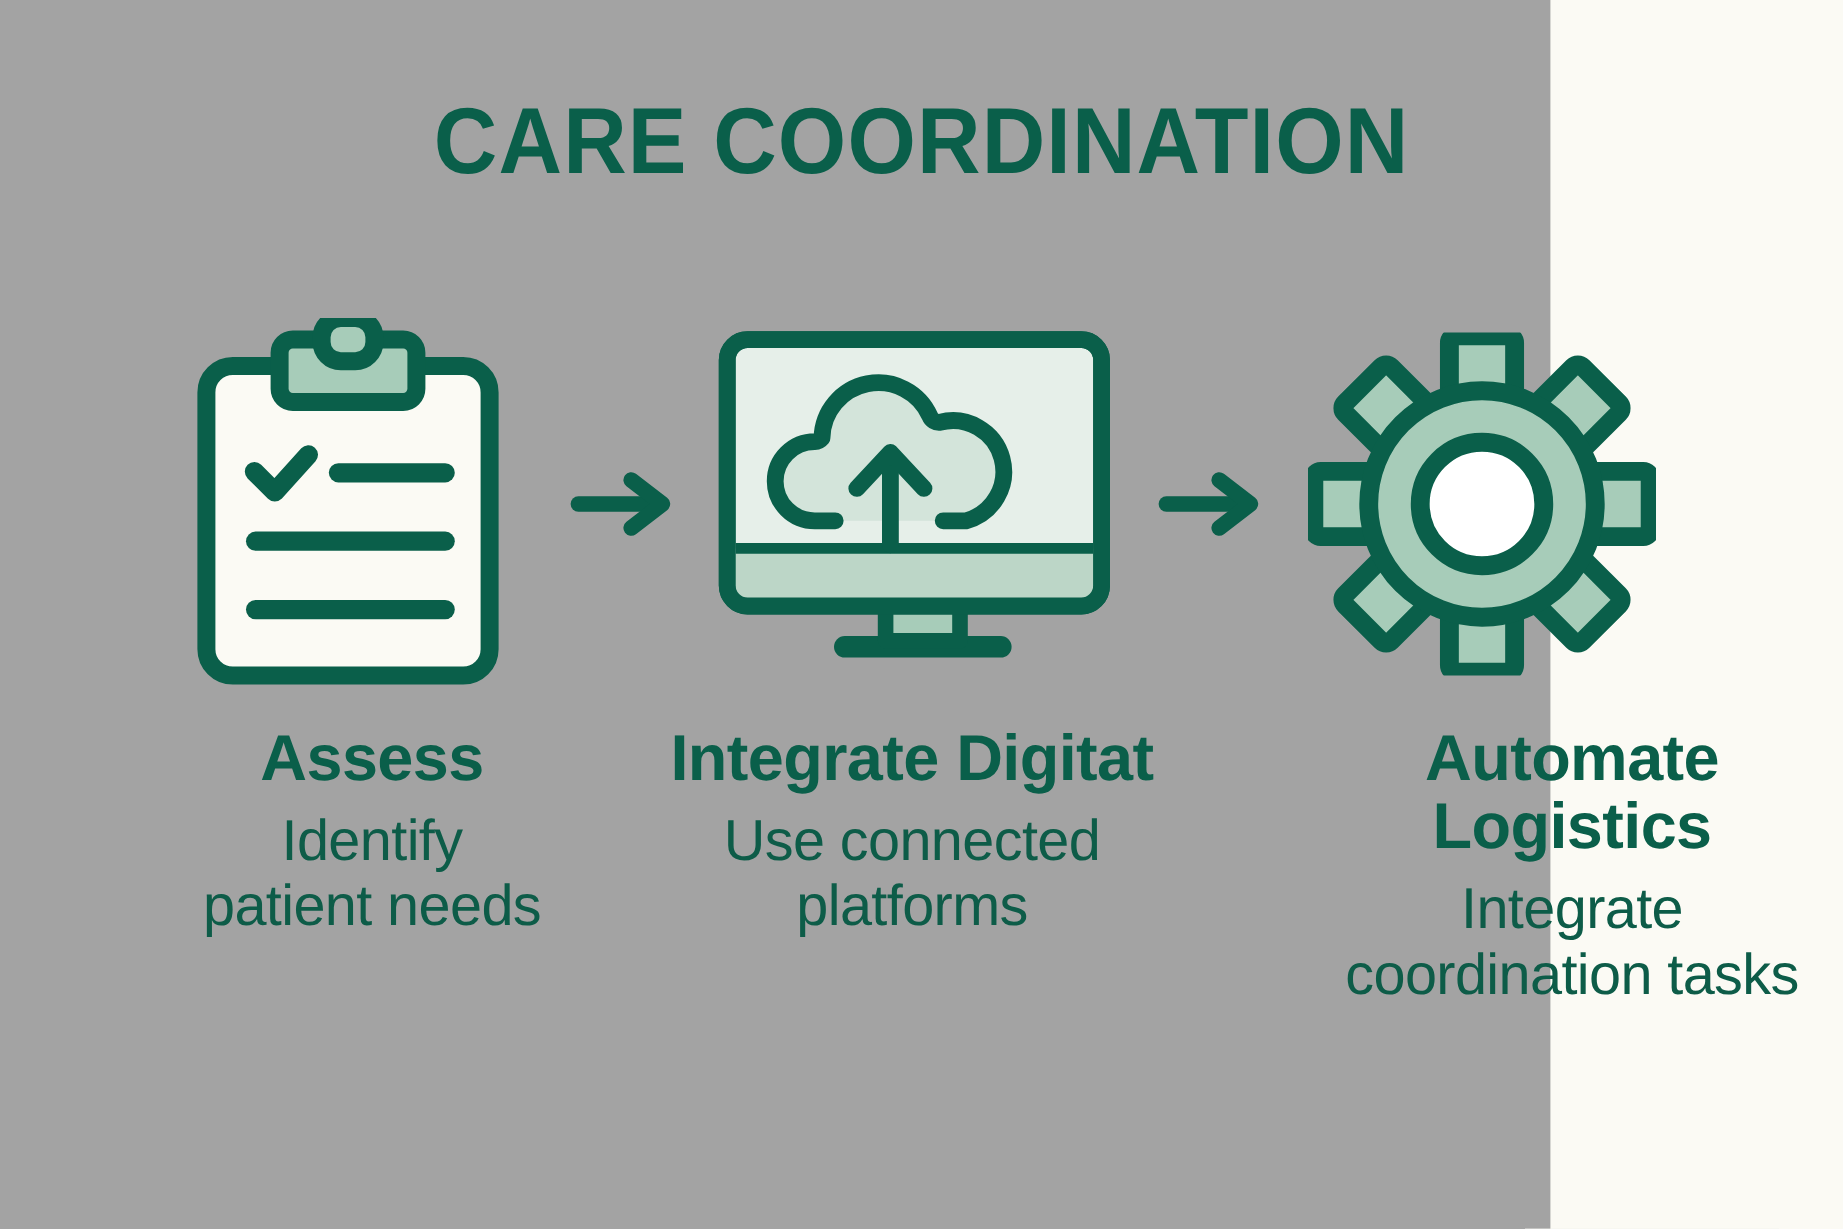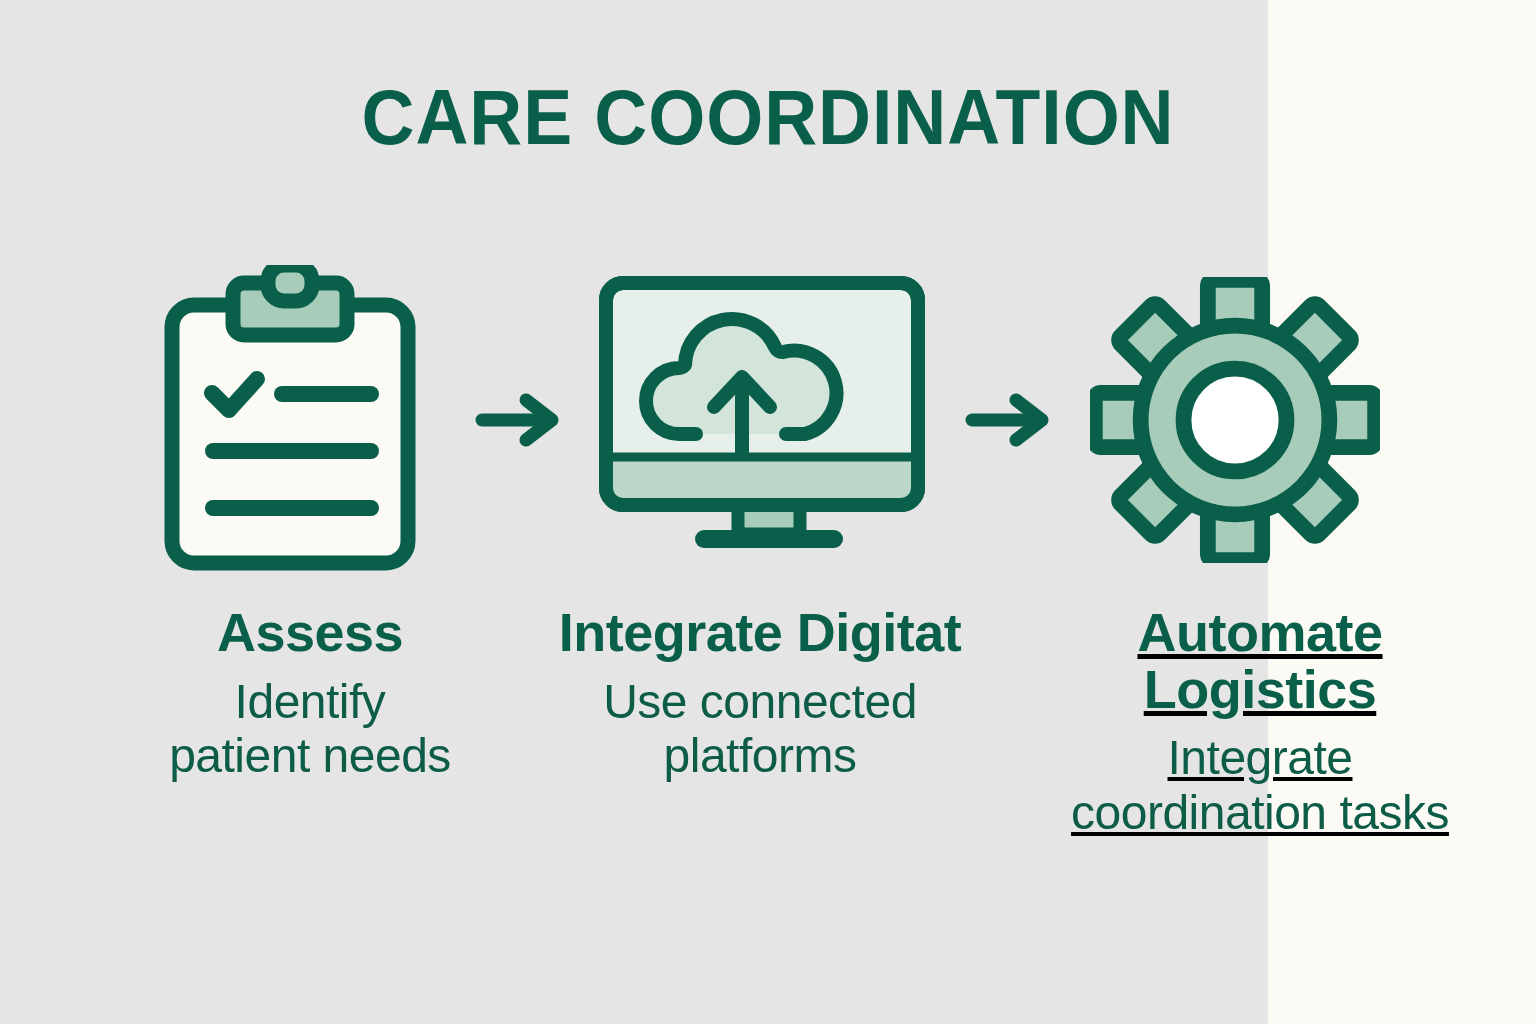--- a/index.html
+++ b/index.html
@@ -12,21 +12,22 @@
     height: 1024px;
     overflow: hidden;
     font-family: "Liberation Sans", sans-serif;
     -webkit-font-smoothing: antialiased;
   }
 
   #canvas {
     position: relative;
     width: 1268px;
     height: 1024px;
-    background: #e5e5e5;
+    background: #a3a3a3;
+    padding-left: 24px;
   }
 
   
   .title {
     position: absolute;
     top: 78px;
     left: 0;
     width: 1536px;
     text-align: center;
     font-family: "Liberation Sans Narrow", "Liberation Sans", sans-serif;
@@ -73,21 +74,21 @@
   #arrow-2 { left: 950px; }
 
   
   .col {
     position: absolute;
     top: 604px;
     text-align: center;
   }
   #col-assess    { left: 140px;  width: 340px; }
   #col-integrate { left: 520px;  width: 480px; }
-  #col-automate  { left: 1040px; width: 440px; text-decoration: underline; }
+  #col-automate  { left: 1090px; width: 440px; }
 
   .col-title {
     font-family: "Liberation Sans", sans-serif;
     font-weight: bold;
     font-size: 54px;
     line-height: 1.05;
     color: #0A5F4A;
     margin: 0 0 14px 0;
     letter-spacing: -0.5px;
   }

